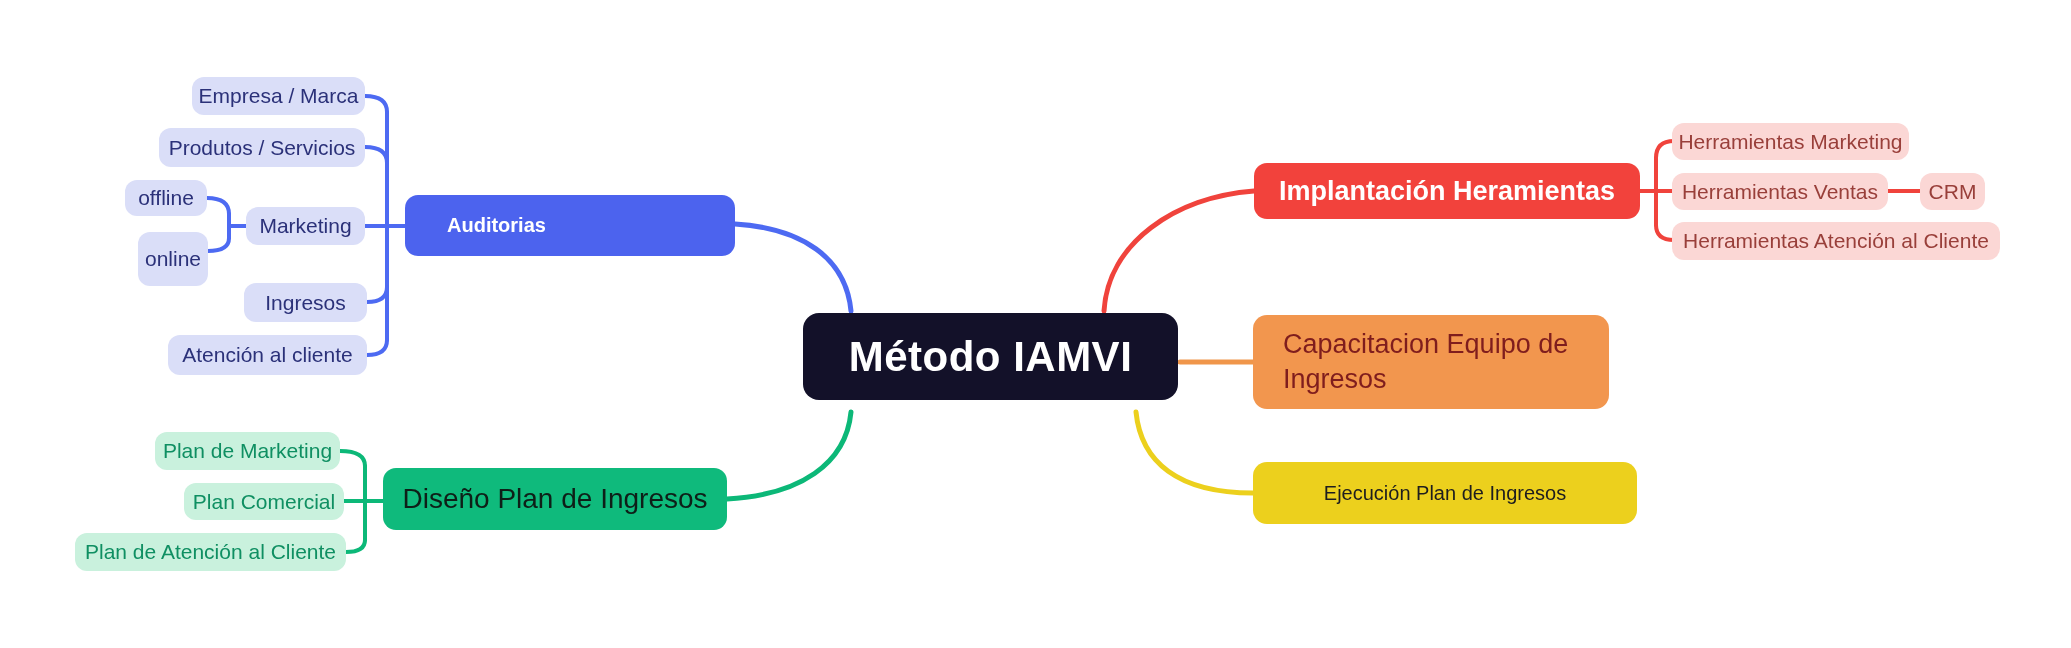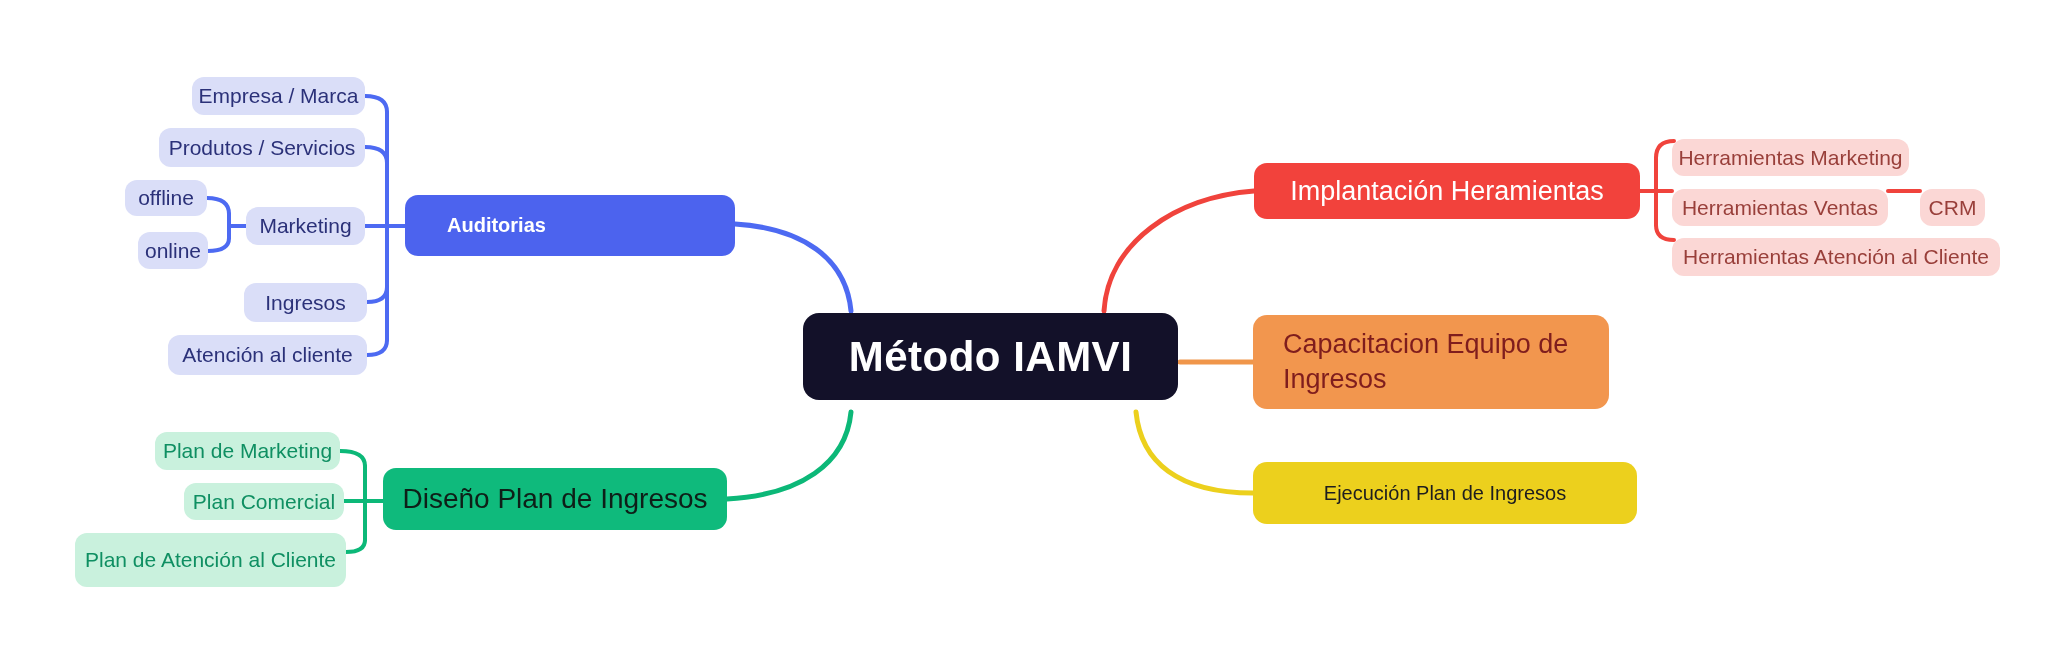--- a/index.html
+++ b/index.html
@@ -20,45 +20,45 @@
   #n-central { left:803px; top:313px; width:375px; height:87px; background:#131129;
     border-radius:16px; color:#ffffff; font-size:42px; font-weight:bold;
     justify-content:center; letter-spacing:0.5px; }
 
   
   #n-auditorias { left:405px; top:195px; width:330px; height:61px; background:#4c63ee;
     border-radius:13px; color:#ffffff; font-size:20px; font-weight:bold; padding-left:42px; }
   #n-diseno { left:383px; top:468px; width:344px; height:62px; background:#0fba7c;
     border-radius:13px; color:#0e1f18; font-size:28px; font-weight:500; justify-content:center; }
   #n-implantacion { left:1254px; top:163px; width:386px; height:56px; background:#f2423c;
-    border-radius:13px; color:#ffffff; font-size:27px; font-weight:normal; justify-content:center; }
+    border-radius:13px; color:#ffffff; font-size:27px; font-weight:bold; justify-content:center; }
   #n-capacitacion { left:1253px; top:315px; width:356px; height:94px; background:#f2964e;
     border-radius:14px; color:#7f1d1d; font-size:27px; font-weight:500; padding-left:30px;
     white-space:normal; line-height:1.3; }
   #n-ejecucion { left:1253px; top:462px; width:384px; height:62px; background:#ecd01d;
     border-radius:14px; color:#1d1d1f; font-size:20px; font-weight:500; justify-content:center; }
 
   
   .blue-pill { background:#dadef8; color:#2b3179; }
   #p-empresa   { left:192px; top:77px;  width:173px; height:38px; }
   #p-produtos  { left:159px; top:128px; width:206px; height:39px; }
   #p-offline   { left:125px; top:180px; width:82px;  height:36px; }
-  #p-online    { left:138px; top:232px; width:70px;  height:37px; }
+  #p-online    { left:138px; top:232px; width:70px;  height:54px; }
   #p-marketing { left:246px; top:207px; width:119px; height:38px; }
   #p-comercial { left:244px; top:283px; width:123px; height:39px; }
   #p-atencion  { left:168px; top:335px; width:199px; height:40px; }
 
   
   .mint-pill { background:#c9f1dd; color:#0f8f62; }
   #p-plan-marketing { left:155px; top:432px; width:185px; height:38px; }
   #p-plan-comercial { left:184px; top:483px; width:160px; height:37px; }
-  #p-plan-atencion  { left:75px;  top:533px; width:271px; height:54px; }
+  #p-plan-atencion  { left:75px;  top:533px; width:271px; height:38px; }
 
   
-  .pink-pill { background:#fbd7d5; color:#993f3a;margin-top:16px; }
+  .pink-pill { background:#fbd7d5; color:#993f3a; }
   #p-h-marketing { left:1672px; top:123px; width:237px; height:37px; }
   #p-h-ventas    { left:1672px; top:173px; width:216px; height:37px; }
   #p-crm         { left:1920px; top:173px; width:65px;  height:37px; }
   #p-h-atencion  { left:1672px; top:222px; width:328px; height:38px; }
 </style>
 </head>
 <body>
 
 <div class="canvas">
 

